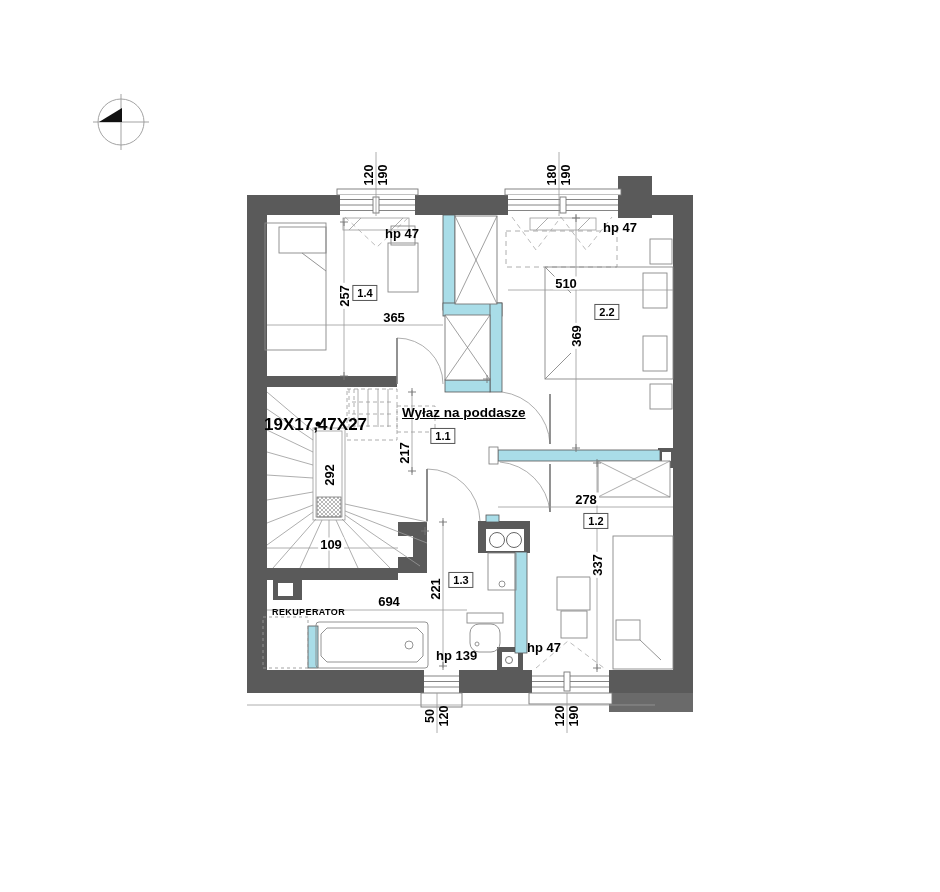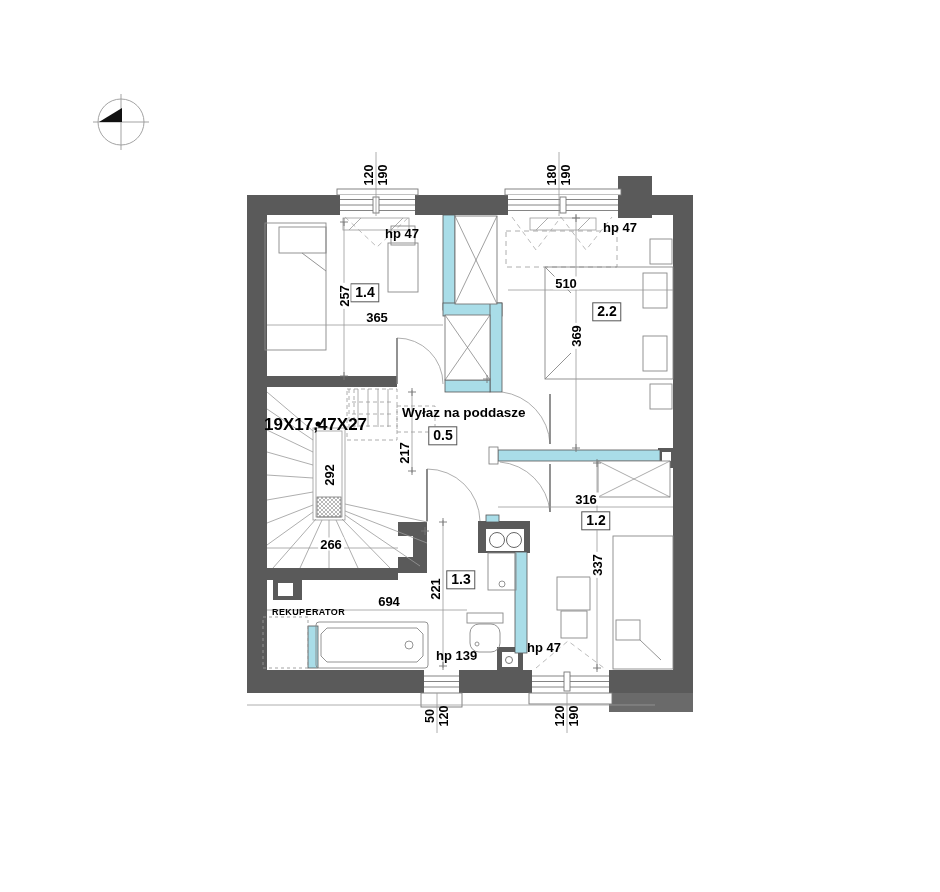--- a/index.html
+++ b/index.html
@@ -5,26 +5,26 @@
   html,body{margin:0;padding:0;background:#fff;}
   .plan{position:relative;width:940px;height:892px;background:#fff;overflow:hidden;
         font-family:"Liberation Sans","DejaVu Sans",sans-serif;color:#000;}
   svg{position:absolute;left:0;top:0;}
   .lbl{position:absolute;white-space:nowrap;font-weight:bold;font-size:13px;line-height:1;
        transform:translate(-50%,-50%);}
   .lbl.left{transform:none;}
   .dim{background:#fff;padding:0 2px;}
   .rot{transform:translate(-50%,-50%) rotate(-90deg);}
   .room-label{position:absolute;transform:translate(-50%,-50%);border:1.2px solid #555;
-       background:#fff;font-weight:bold;font-size:14px;padding:1px 4px;line-height:1.1;}
+       background:#fff;font-weight:bold;font-size:11px;padding:1px 4px;line-height:1.1;}
   .wdim{position:absolute;transform:translate(-50%,-50%) rotate(-90deg);font-weight:bold;
        font-size:12.5px;line-height:1.15;text-align:center;}
   .wdim span{display:block;}
   .rek{font-size:9px;letter-spacing:.4px;padding-left:8px;}
-  .note{font-size:13.5px;}
+  .note{font-size:13.5px;text-decoration:underline;}
   .spec{font-size:17px;}
 </style>
 </head>
 <body>
 
 <div class="plan">
 
 <svg width="940" height="892" viewBox="0 0 940 892">
   <defs>
     <pattern id="xh" width="4" height="4" patternUnits="userSpaceOnUse">
@@ -198,43 +198,43 @@
     <path d="M483,379 h8 M487,375 v8   M421,531 h8 M425,527 v8"></path>
   </g>
 
   <g>
     <circle cx="121" cy="122" r="23" fill="none" stroke="#999" stroke-width="0.9"></circle>
     <path d="M93,122 H149 M121,94 V150" stroke="#999" stroke-width="0.9"></path>
     <polygon points="99,122 122,108 122,122" fill="#111"></polygon>
   </g>
 </svg>
 
-<div class="room-label" style="left:443px;top:436px">0.5</div>
+<div class="room-label" style="left:443px;top:436px">1.1</div>
 <div class="room-label" style="left:596px;top:521px">1.2</div>
 <div class="room-label" style="left:607px;top:312px">2.2</div>
 <div class="room-label" style="left:365px;top:293px">1.4</div>
 <div class="room-label" style="left:461px;top:580px">1.3</div>
 
 <div class="lbl left note" style="left:402px;top:406px">Wyłaz na poddasze</div>
 <div class="lbl left spec" style="left:264px;top:416px">19X17,47X27</div>
 <div class="lbl left rek" style="left:264px;top:608px">REKUPERATOR</div>
 
 <div class="lbl left" style="left:385px;top:227px">hp 47</div>
 <div class="lbl left" style="left:603px;top:221px">hp 47</div>
 <div class="lbl left" style="left:436px;top:649px">hp 139</div>
 <div class="lbl left" style="left:527px;top:641px">hp 47</div>
 
 <div class="lbl dim rot" style="left:344px;top:296px">257</div>
-<div class="lbl dim" style="left:377px;top:317px">365</div>
+<div class="lbl dim" style="left:394px;top:317px">365</div>
 <div class="lbl dim" style="left:566px;top:283px">510</div>
 <div class="lbl dim rot" style="left:576px;top:336px">369</div>
 <div class="lbl dim rot" style="left:404px;top:453px">217</div>
 <div class="lbl dim rot" style="left:329px;top:475px">292</div>
-<div class="lbl dim" style="left:331px;top:544px">266</div>
-<div class="lbl dim" style="left:586px;top:499px">316</div>
+<div class="lbl dim" style="left:331px;top:544px">109</div>
+<div class="lbl dim" style="left:586px;top:499px">278</div>
 <div class="lbl dim rot" style="left:597px;top:565px">337</div>
 <div class="lbl dim" style="left:389px;top:601px">694</div>
 <div class="lbl dim rot" style="left:435px;top:589px">221</div>
 
 <div class="wdim" style="left:376px;top:175px">
   <span>120</span>
   <span>190</span>
 </div>
 <div class="wdim" style="left:559px;top:175px">
   <span>180</span>

